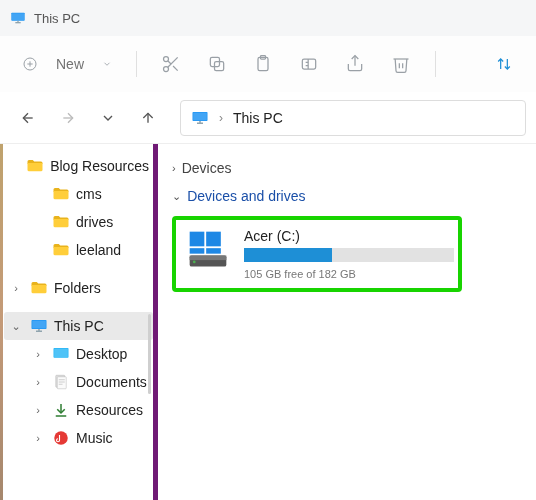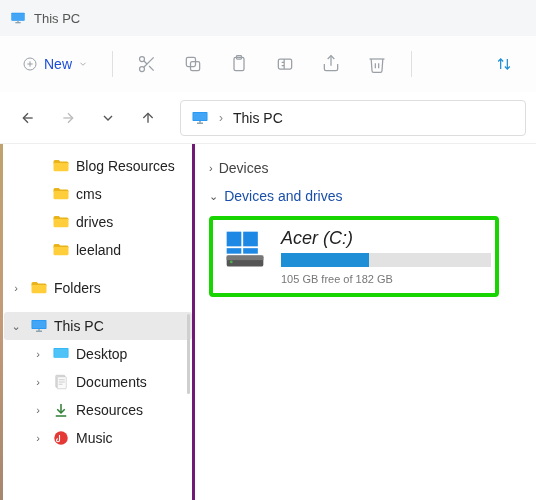--- a/index.html
+++ b/index.html
@@ -5,38 +5,38 @@
   * { box-sizing: border-box; margin: 0; padding: 0; font-family: "Segoe UI", -apple-system, sans-serif; }
   body { width: 536px; height: 500px; background: #fff; overflow: hidden; font-size: 14px; color: #222; }
 
   
   .title-bar { height: 36px; display: flex; align-items: center; padding: 0 10px; gap: 8px; background: #f5f6f7; }
   .title-icon { width: 16px; height: 16px; }
   .title-text { font-size: 13px; color: #555; }
 
   
   .toolbar { height: 56px; display: flex; align-items: center; gap: 6px; padding: 0 12px; background: #fdfdfd; }
-  .new-btn { display: flex; align-items: center; gap: 6px; padding: 6px 10px; border-radius: 4px; color: #1d4ed8; font-size: 14px; }
+  .new-btn { display: flex; align-items: center; gap: 18px; padding: 6px 10px; border-radius: 4px; color: #737373; font-size: 14px; }
   .tbar-sep { width: 1px; height: 26px; background: #e0e0e0; margin: 0 8px; }
   .tool-btn { width: 40px; height: 40px; display: flex; align-items: center; justify-content: center; color: #9aa0a6; border-radius: 4px; }
   .tool-btn svg { width: 20px; height: 20px; stroke: currentColor; fill: none; stroke-width: 1.5; }
   .tool-right { margin-left: auto; display: flex; }
 
   
   .nav-bar { height: 52px; display: flex; align-items: center; gap: 4px; padding: 0 10px; border-bottom: 1px solid #eee; }
   .nav-btn { width: 36px; height: 36px; display: flex; align-items: center; justify-content: center; color: #555; border-radius: 4px; }
   .nav-btn.disabled { color: #bbb; }
   .nav-btn svg { width: 16px; height: 16px; stroke: currentColor; fill: none; stroke-width: 2; }
   .address-bar { flex: 1; margin-left: 10px; height: 36px; border: 1px solid #ddd; border-radius: 4px; display: flex; align-items: center; gap: 10px; padding: 0 10px; background: #fff; }
   .addr-icon { width: 18px; height: 18px; }
   .addr-sep { color: #888; font-size: 12px; }
 
   
   .body { display: flex; height: calc(100% - 144px); }
-  .sidebar-wrap { width: 195px; position: relative; border-right: 3px solid #701a75; padding: 8px 6px 8px 0; overflow: hidden; }
+  .sidebar-wrap { width: 158px; position: relative; border-right: 5px solid #701a75; padding: 8px 6px 8px 0; overflow: hidden; }
   .left-strip { position: absolute; left: 0; top: 0; bottom: 0; width: 3px; background: linear-gradient(#bfa26d,#c49a78,#a5876d); }
   .sidebar { position: absolute; left: 4px; right: 0; top: 8px; bottom: 8px; overflow-y: hidden; }
   .tree-item { display: flex; align-items: center; gap: 6px; height: 28px; padding: 0 4px; font-size: 14px; color: #222; border-radius: 3px; }
   .tree-item.selected { background: #e9e9e9; }
   .chev { width: 16px; display: inline-flex; justify-content: center; color: #666; font-size: 11px; }
   .indent { width: 16px; }
   .fld-icon { width: 18px; height: 18px; flex-shrink: 0; }
   .label { white-space: nowrap; }
 
   
@@ -45,21 +45,21 @@
   
   .content { flex: 1; padding: 10px 14px; }
   .section-header { display: flex; align-items: center; gap: 6px; font-size: 14px; color: #444; margin: 6px 0 12px 0; cursor: default; }
   .section-header.link { color: #1a4fa8; }
   .section-header .arrow { font-size: 11px; color: #555; }
 
   .drive-item { display: flex; gap: 14px; padding: 8px 10px; border: 4px solid #18d400; border-radius: 4px; width: 290px; }
   .drive-icon { width: 44px; height: 44px; position: relative; }
   .progress { width: 210px; height: 14px; background: #e2e2e2; margin: 4px 0 6px 0; position: relative; }
   .progress-fill { position: absolute; left: 0; top: 0; bottom: 0; background: #1e8fd6; }
-  .drive-name { font-size: 18px; font-style: italic; }
+  .drive-name { font-size: 14px; }
   .drive-free { font-size: 11px; color: #777; }
 
   
   .folder-yellow { fill: #ffce3a; }
   .folder-shadow { fill: #e9b31c; }
 </style>
 </head>
 <body>
 
 <div class="title-bar">

